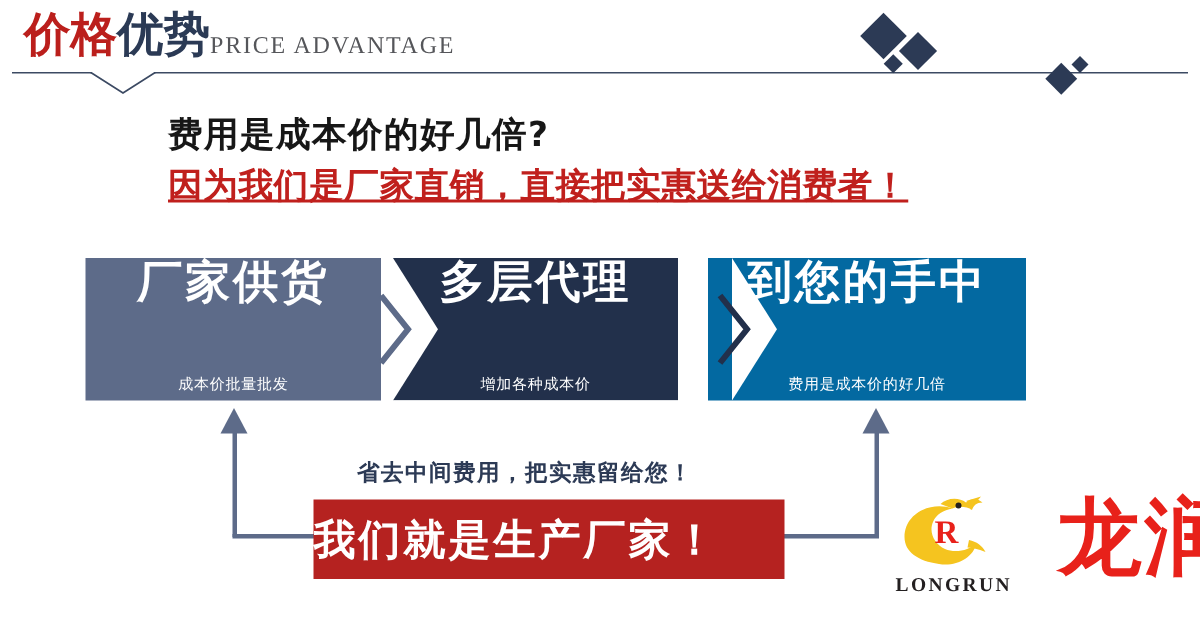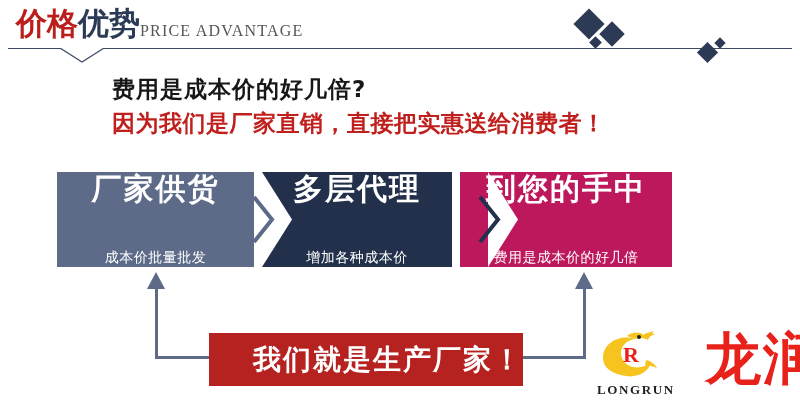--- a/index.html
+++ b/index.html
@@ -44,45 +44,46 @@
     position:absolute;left:112px;top:74px;
     font-size:23px;font-weight:bold;color:#171717;
     letter-spacing:1px;white-space:nowrap;
     font-family:"DejaVu Sans","Liberation Sans",sans-serif;
   }
   .a-line{
     position:absolute;left:112px;top:108px;
     font-size:23px;font-weight:bold;color:#c0201d;
     letter-spacing:0.5px;white-space:nowrap;
     font-family:"DejaVu Sans","Liberation Sans",sans-serif;
+    text-decoration:underline;
   }
 
   
   .flowbox{
     position:absolute;top:172px;height:95px;
     display:flex;flex-direction:column;
     align-items:center;justify-content:space-between;
     color:#ffffff;
   }
   .flowbox .big{
     font-size:30px;font-weight:bold;letter-spacing:2px;
     line-height:34px;white-space:nowrap;
     font-family:"DejaVu Sans","Liberation Sans",sans-serif;
   }
   .flowbox .small{
-    font-size:14px;line-height:20px;letter-spacing:0.5px;
+    font-size:10px;line-height:20px;letter-spacing:0.5px;
     margin-top:0;white-space:nowrap;font-weight:normal;
     font-family:"DejaVu Sans","Liberation Sans",sans-serif;
   }
   #box1{left:57px;width:197px;background:#5d6b89;}
   #box2{left:262px;width:190px;background:#22304b;
         clip-path:polygon(0 0, 8px 0, 30px 50%, 8px 100%, 0 100%, 0 0,
                           8px 0, 100% 0, 100% 100%, 8px 100%, 30px 50%);
   }
-  #box3{left:460px;width:212px;background:#be185d;gap:31px;}
+  #box3{left:472px;width:212px;background:#0369a1;gap:31px;}
   .notch-l{
     position:absolute;top:172px;width:30px;height:95px;
     background:#ffffff;
     clip-path:polygon(0 0, 0 100%, 30px 50%);
   }
   #notch2{left:262px;}
   #notch3{left:488px;}
 
   
   .conn-h{
@@ -97,21 +98,21 @@
 
   
   .save-line{
     position:absolute;left:238px;top:306px;
     font-size:15px;font-weight:bold;color:#2c3a55;
     letter-spacing:1px;white-space:nowrap;
     font-family:"DejaVu Sans","Liberation Sans",sans-serif;
   }
   .banner{
     position:absolute;left:209px;top:333px;width:314px;height:53px;
-    background:#b52220;display:flex;align-items:center;justify-content:flex-end;
+    background:#b52220;display:flex;align-items:center;justify-content:flex-start;
   }
   .banner span{
     font-size:28px;font-weight:bold;color:#ffffff;letter-spacing:2px;
     white-space:nowrap;
     font-family:"DejaVu Sans","Liberation Sans",sans-serif;
   }
 
   
   #logo{position:absolute;left:595px;top:330px;width:200px;height:80px;}
   .logo-cn{
@@ -179,20 +180,21 @@
   <svg style="position:absolute;left:476px;top:172px;width:42px;height:95px;">
     <polyline points="4,25 22,47.5 4,70" fill="none" stroke="#22304b" stroke-width="4"></polyline>
   </svg>
 
   <div class="conn-h" style="left:155px;top:356px;width:431px;height:3px;"></div>
   <div class="conn-h" style="left:155px;top:288px;width:3px;height:70px;"></div>
   <div class="conn-h" style="left:583px;top:288px;width:3px;height:70px;"></div>
   <div class="arrow-up" style="left:147px;top:272px;"></div>
   <div class="arrow-up" style="left:575px;top:272px;"></div>
 
+  <div class="save-line">省去中间费用，把实惠留给您！</div>
   <div class="banner">
     <span>我们就是生产厂家！</span>
   </div>
 
   <div id="logo">
     <svg class="logo-mark" viewBox="0 0 62 52">
       <path d="M6 28 C6 12, 24 4, 38 9 C32 10, 27 13, 25 18 C22 25, 26 33, 33 36 C40 39, 49 37, 54 32
                C52 42, 40 48, 29 46 C15 44, 6 38, 6 28 Z" fill="#f5c41f"></path>
       <path d="M30 6 C34 2, 42 1, 47 5 C50 2, 55 2, 58 5 C54 5, 52 7, 51 10 C48 8, 42 7, 38 9 Z" fill="#f5c41f"></path>
       <path d="M47 4 L57 1 L52 7 Z" fill="#f5c41f"></path>

